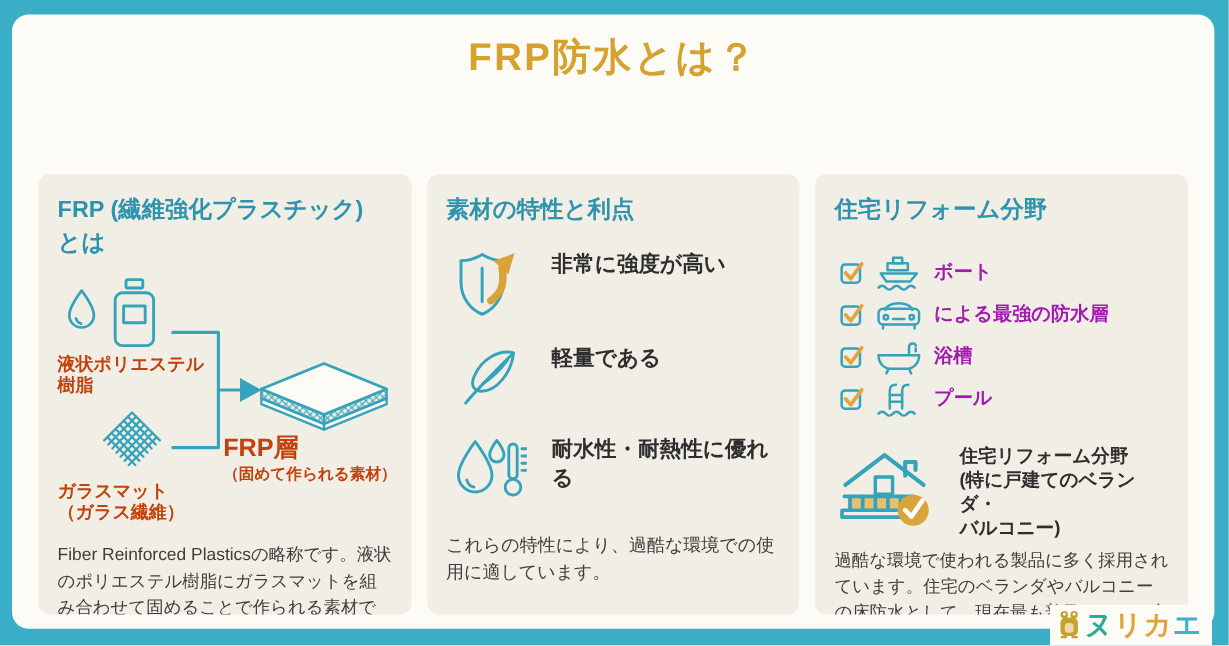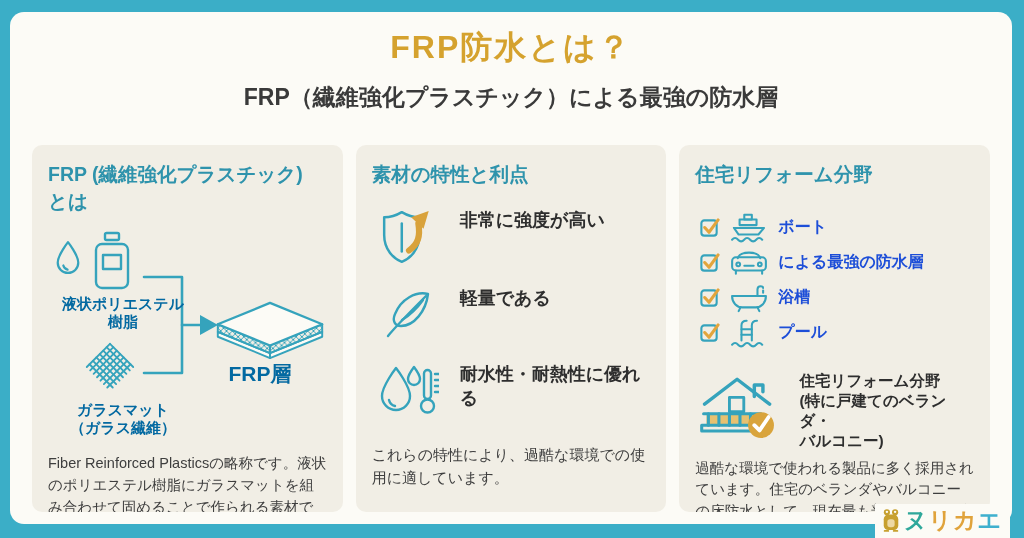--- a/index.html
+++ b/index.html
@@ -20,56 +20,55 @@
   .panel { background:#F1EEE5; border-radius:10px; padding:12px 16px; overflow:hidden; }
   .panel-title { margin-top:4px; text-align:left; font-size:19.5px; font-weight:800;
                  color:#2E93AC; }
 
   
   .tk { stroke:#35A3BC; fill:none; stroke-width:2.4; stroke-linecap:round; stroke-linejoin:round; }
 
   
   .diagram { position:relative; height:226px; margin-top:6px; }
   .dg { position:absolute; }
-  .dg-label { position:absolute; text-align:center; font-weight:800; color:#0369a1;
+  .dg-label { position:absolute; text-align:left; font-weight:800; color:#c2410c;
               font-size:15px; line-height:1.22; }
   .frp-label .l1 { font-size:21px; }
   .frp-label .l2 { font-size:13px; white-space:nowrap; }
   .desc { margin-top:6px; font-size:14.5px; line-height:1.5; color:#3E3E3E; }
 
   
   .features { margin-top:20px; }
   .feature { display:flex; align-items:flex-start; gap:20px; margin:0 0 20px 4px; }
   .f-icon { width:64px; display:flex; justify-content:center; flex:0 0 64px; }
   .f-label { font-size:18px; font-weight:800; color:#2E2E2E; }
   .panel-properties .desc { margin-top:24px; font-size:15px; }
 
   
   .checklist { margin-top:24px; }
   .check-row { display:flex; align-items:center; gap:9px; margin:0 0 5px 4px; height:30px; }
-  .c-label { font-size:16px; font-weight:800; color:#1d4ed8; }
+  .c-label { font-size:16px; font-weight:800; color:#a21caf; }
   .use-icon { flex:0 0 40px; display:flex; justify-content:center; }
   .highlight { display:flex; gap:20px; margin-top:24px; }
   .h-text { font-size:15.5px; font-weight:800; color:#2E2E2E; line-height:1.3; }
   .panel-usage .desc { margin-top:6px; }
 
   
   .logo { position:absolute; right:14px; bottom:0; height:34px; background:#FCFBF6;
           display:flex; align-items:center; gap:3px; padding:2px 8px 4px 6px; }
   .logo-text { font-size:23px; font-weight:800; letter-spacing:1px; }
   .lc0 { color:#2FA89B; } .lc1 { color:#E0A33C; } .lc2 { color:#E0A33C; } .lc3 { color:#3FB0CE; }
 </style>
 </head>
 <body>
 
 <div class="frame">
   <div class="card">
 
     <div class="title">FRP防水とは？</div>
-    <div class="subtitle">FRP（繊維強化プラスチック）による最強の防水層</div>
 
     <div class="cols">
 
       <section class="panel panel-composition">
         <div class="panel-title">FRP (繊維強化プラスチック) とは</div>
 
         <div class="diagram">
 
           <svg class="dg" style="left:6px; top:18px;" width="28" height="38" viewBox="0 0 30 40">
             <path class="tk" d="M15 3 C15 3 4 17 4 25 a11 11 0 0 0 22 0 C26 17 15 3 15 3 Z"></path>
@@ -125,20 +124,21 @@
             </defs>
             <polygon points="6,34 6,39 60,61 60,56" fill="#FCFBF6" stroke="#35A3BC" stroke-width="2" stroke-linejoin="round"></polygon>
             <polygon points="114,34 114,39 60,61 60,56" fill="#FCFBF6" stroke="#35A3BC" stroke-width="2" stroke-linejoin="round"></polygon>
             <polygon points="6,26 6,34 60,56 60,48" fill="url(#hx)" stroke="#35A3BC" stroke-width="2" stroke-linejoin="round"></polygon>
             <polygon points="114,26 114,34 60,56 60,48" fill="url(#hx)" stroke="#35A3BC" stroke-width="2" stroke-linejoin="round"></polygon>
             <polygon points="60,4 114,26 60,48 6,26" fill="#FCFBF6" stroke="#35A3BC" stroke-width="2.4" stroke-linejoin="round"></polygon>
           </svg>
 
           <div class="dg-label frp-label" style="left:138px; top:140px; width:148px;">
             <span class="l1" style="display:block">FRP層</span>
+            <span class="l2" style="display:block">（固めて作られる素材）</span>
           </div>
         </div>
 
         <p class="desc">Fiber Reinforced Plasticsの略称です。液状のポリエステル樹脂にガラスマットを組み合わせて固めることで作られる素材です。</p>
       </section>
 
       <section class="panel panel-properties">
         <div class="panel-title">素材の特性と利点</div>
 
         <div class="features">

